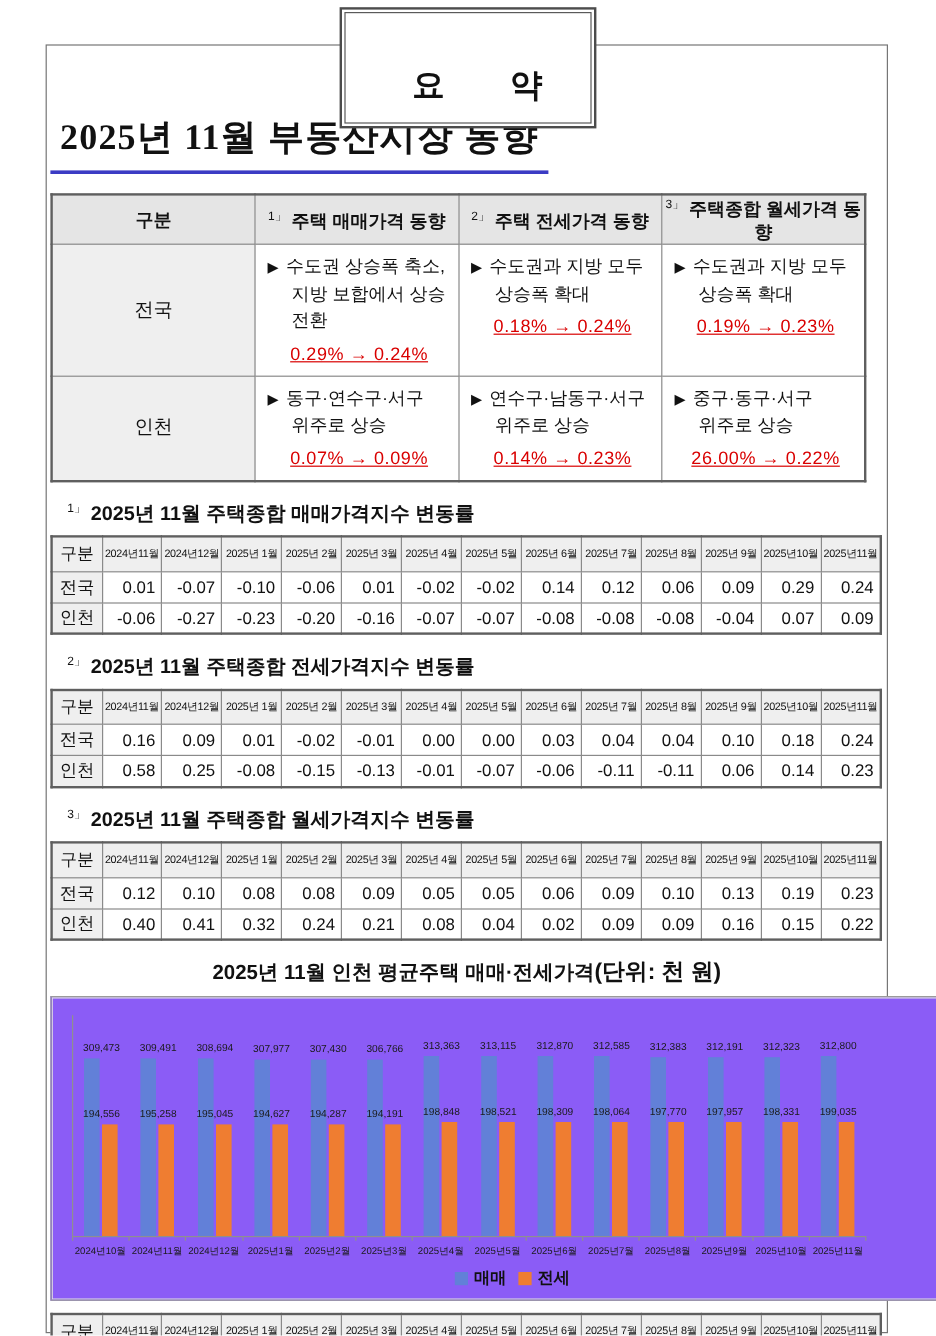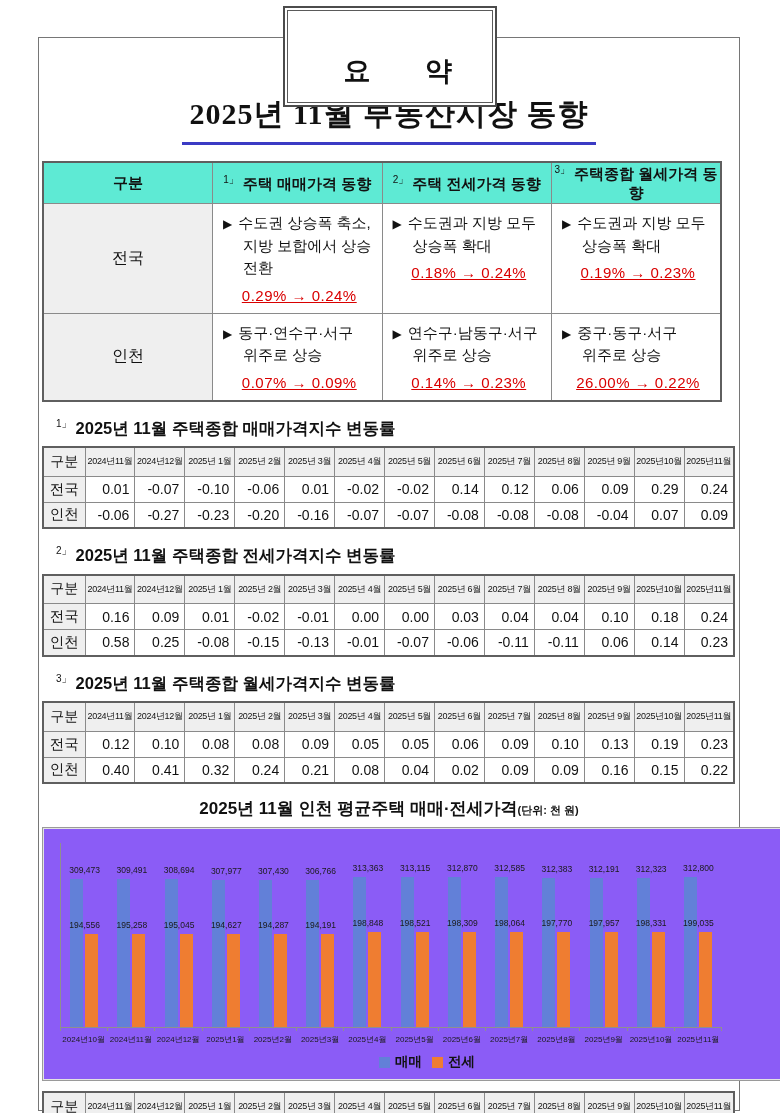--- a/index.html
+++ b/index.html
@@ -10,30 +10,30 @@
            border:1.5px solid #767676; pointer-events:none; }
 
   .yoyak { position:absolute; top:10px; left:50%; transform:translateX(-50%);
            background:#fff; z-index:5; padding:11px 38px 13px;
            border:1px solid #5a5a5a; box-shadow:0 0 0 2px #fff, 0 0 0 4px #4c4c4c;
            font-family:"Liberation Serif", serif; font-size:27px; font-weight:bold;
            white-space:pre; letter-spacing:2px; }
 
   .content { position:absolute; left:42px; top:88px; width:694px; }
 
-  .main-title { text-align:center; margin:6px 0 16px; }
+  .main-title { margin:6px 0 16px; }
   .main-title span { display:inline-block; font-family:"Liberation Serif", serif;
            font-size:30px; font-weight:bold; letter-spacing:1px;
            border-bottom:3px solid #3b3bc4; padding:0 8px 7px; }
 
   
   table { border-collapse:collapse; table-layout:fixed; background:#fff; }
   th, td { border:1px solid #8a8a8a; }
   table.ovv { width:680px; border:2px solid #5f5f5f; margin-bottom:4px; }
-  table.ovv thead th { background:#5eead4; height:31px; font-size:15px; font-weight:bold; }
+  table.ovv thead th { background:#e5e5e5; height:31px; font-size:15px; font-weight:bold; }
   table.ovv thead th .sup, .sec-head .sup { font-size:10px; vertical-align:super; font-weight:normal; margin-right:4px; }
   table.ovv tbody th { background:#efefef; font-size:16px; font-weight:500; width:54px; }
   table.ovv tbody td { vertical-align:top; padding:8px 6px 9px 10px; height:81px; }
   .trend-line { font-size:15px; line-height:1.5; }
   .trend-line .blt { font-size:12px; margin-right:6px; }
   .trend-line.cont { padding-left:20px; }
   .chg { margin-top:7px; text-align:center; color:#d90000; font-size:15px;
          font-weight:500; letter-spacing:.5px;text-decoration:underline; }
 
   
@@ -41,21 +41,21 @@
   table.idx { width:693px; border:2px solid #5f5f5f; }
   table.idx col.c0 { width:42px; }
   table.idx thead th { background:#efefef; height:29px; font-size:9px; font-weight:normal;
         letter-spacing:-.3px; white-space:nowrap; overflow:hidden; }
   table.idx thead th.corner { font-size:14px; letter-spacing:0; }
   table.idx tbody th { background:#efefef; font-size:14.5px; font-weight:500; height:26px; }
   table.idx tbody td { font-size:14px; text-align:right; padding-right:5px; }
 
   
   .chart-title { text-align:center; margin:13px 0 7px; font-size:17px; font-weight:700; }
-  .chart-title .unit { font-size:11px; font-weight:600; }
+  .chart-title .unit { font-size:19px; font-weight:600; }
   .chart { position:relative; width:770px; height:254px; border:1px solid #9a9a9a;
            box-shadow:inset 0 0 0 1px #e3e3e3; background:#8b5cf6; margin-bottom:10px; }
   .plot { position:absolute; left:17px; top:15px; width:662px; height:185px;
           border-left:1px solid #8f8f8f; border-bottom:1px solid #8f8f8f; display:flex; }
   .grp { position:relative; flex:1; }
   .bar { position:absolute; bottom:0; width:13px; }
   .bar.m { left:calc(50% - 14.5px); background:#6280d8; }
   .bar.j { left:calc(50% + .5px);  background:#ef7d31; }
   .dlb { position:absolute; left:-50%; width:200%; text-align:center;
          font-size:8.5px; font-weight:500; color:#1a1a1a; white-space:nowrap; z-index:2; }

